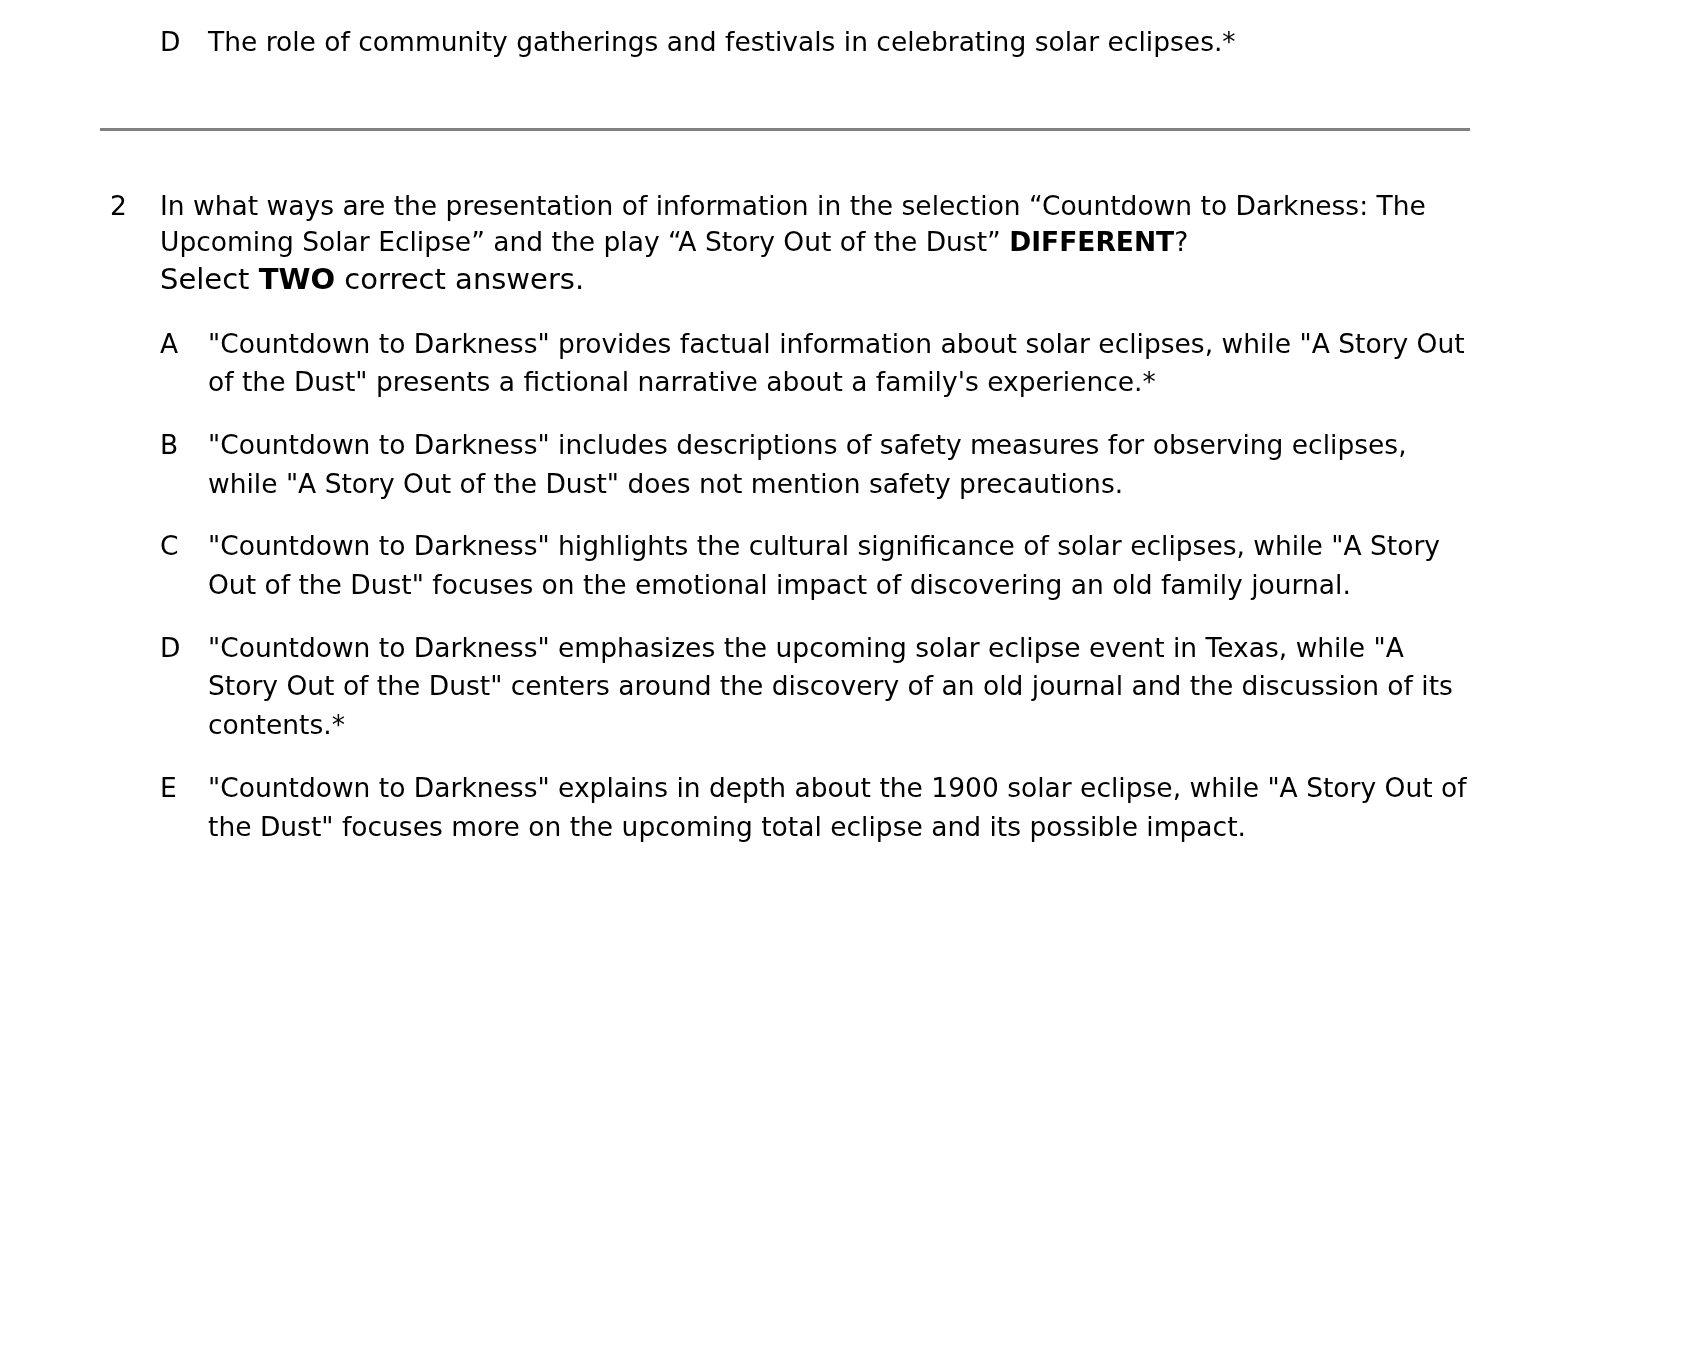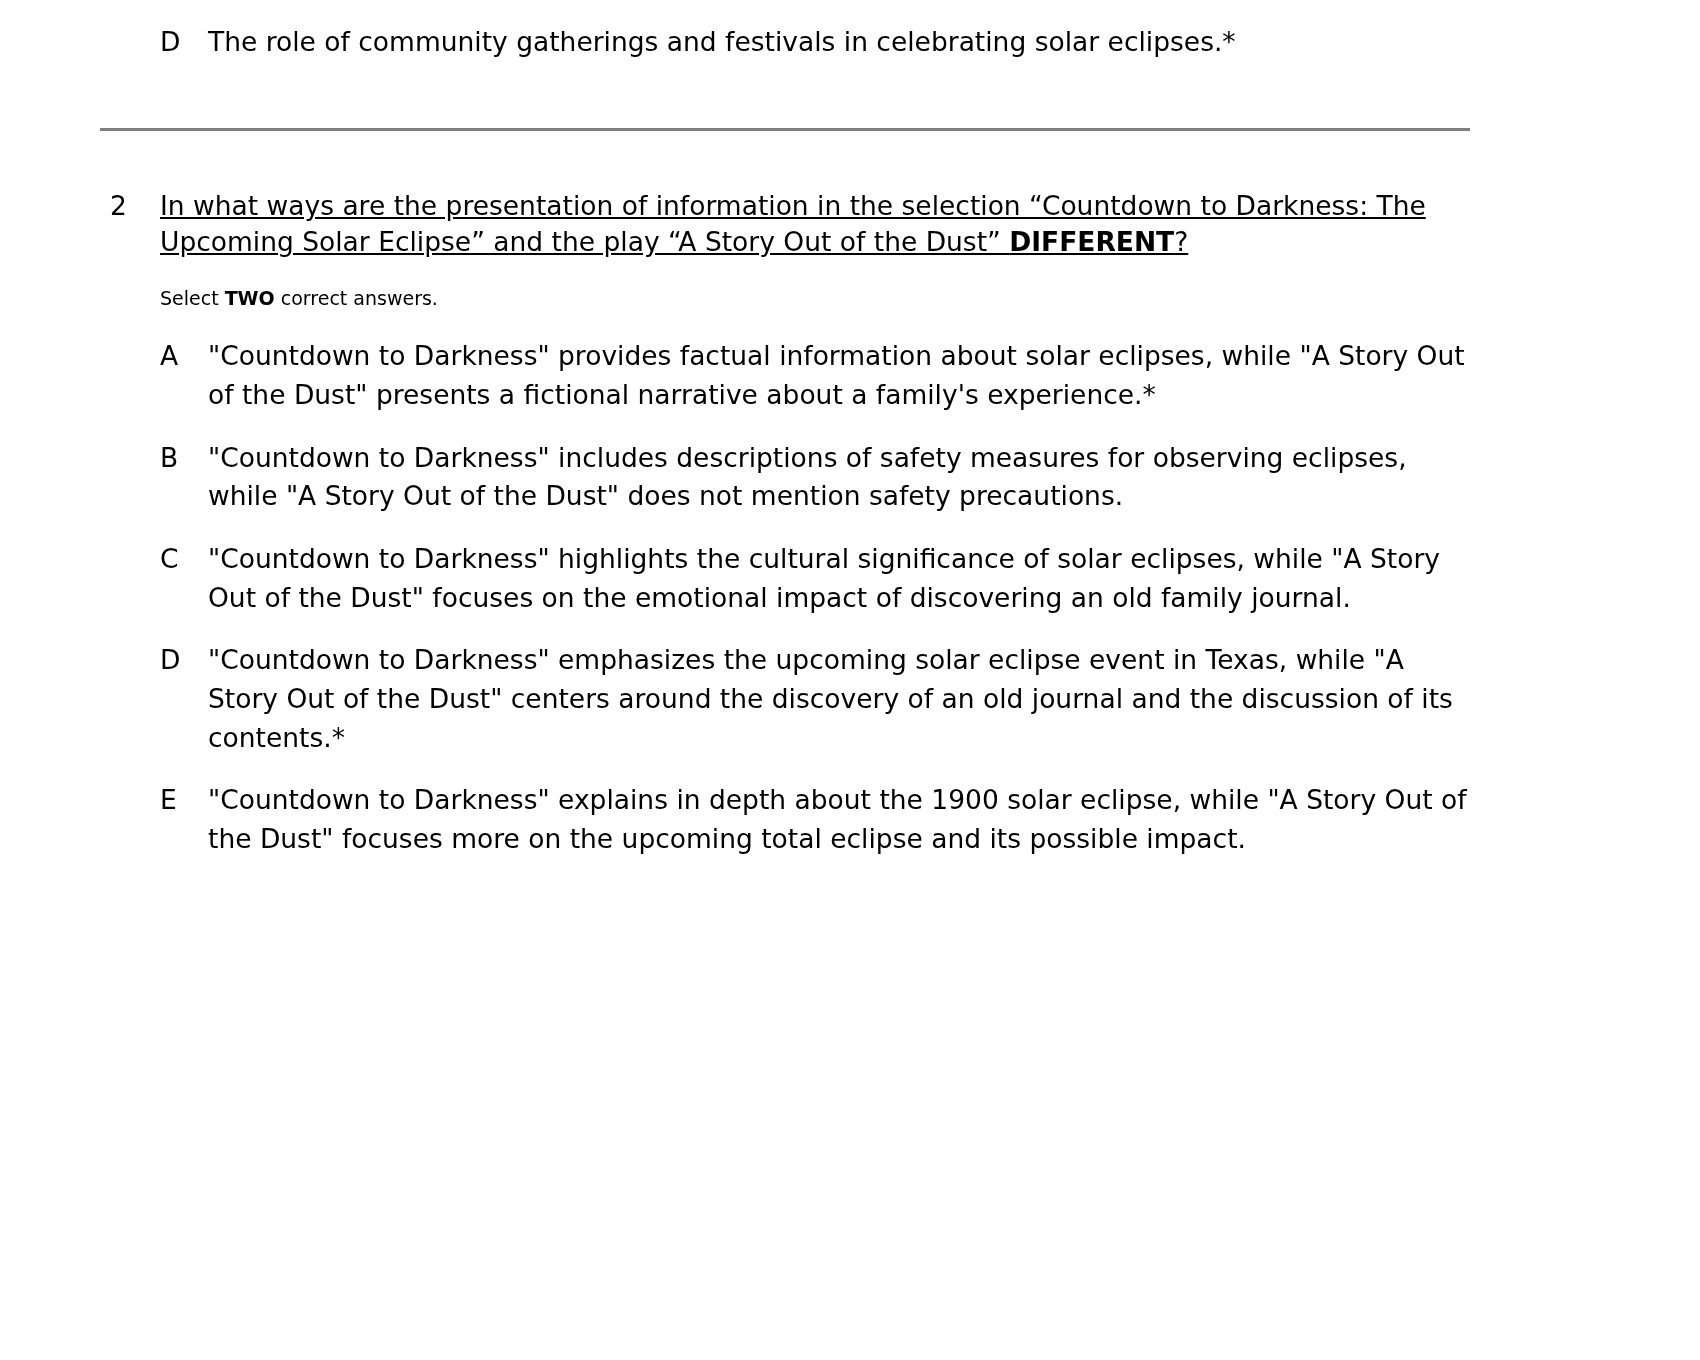--- a/index.html
+++ b/index.html
@@ -77,27 +77,25 @@
 
   .question-number {
     flex: 0 0 auto;
     width: 50px;
     text-align: left;
   }
 
   .question-stem {
     flex: 1 1 auto;
     max-width: 1310px;
-    text-decoration: underline;
   }
 
   .select-instruction {
-    margin-top: 26px;
     margin-left: 50px;
-    font-size: 19px;
+    font-size: 29px;
     line-height: 1.35;
   }
 
   .answers {
     margin-top: 26px;
     margin-left: 50px;
   }
 
   .answer-row {
     display: flex;

